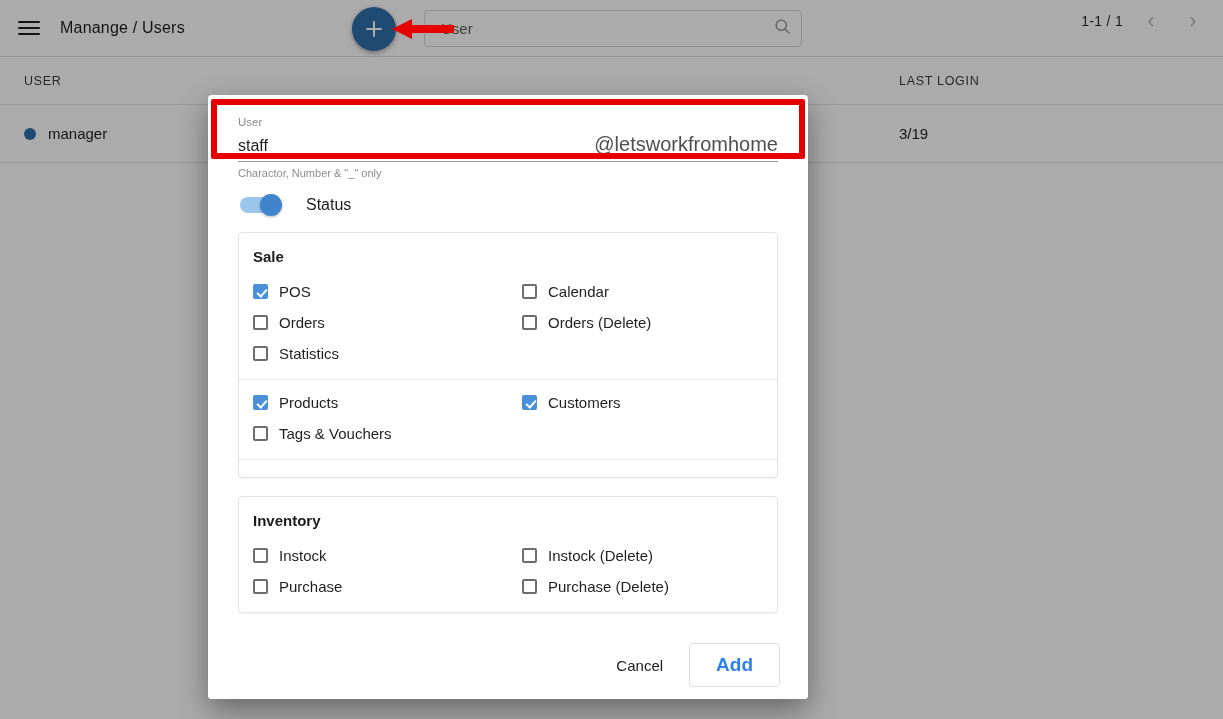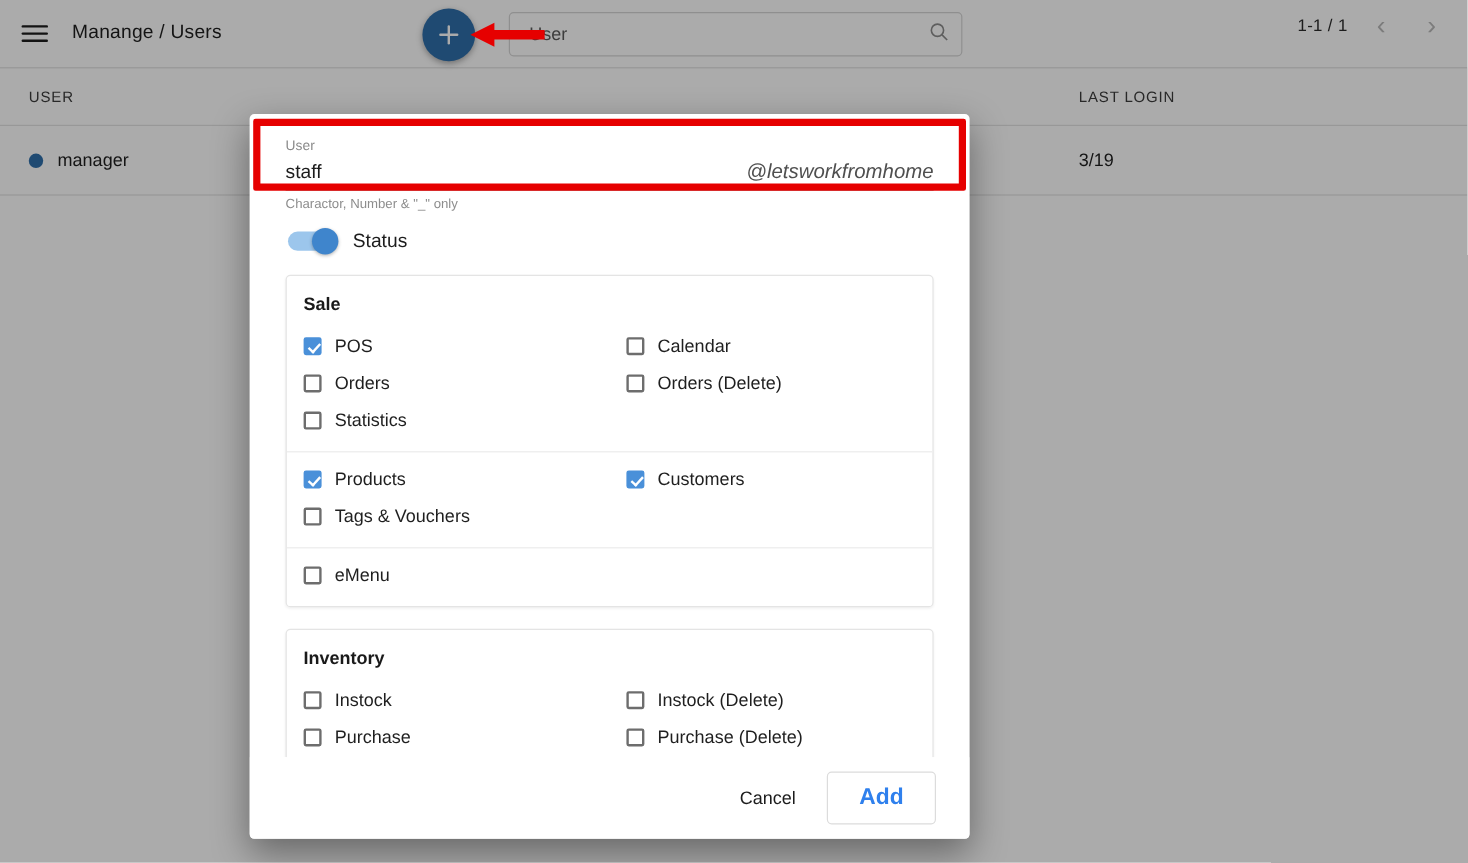--- a/index.html
+++ b/index.html
@@ -224,34 +224,34 @@
     font-size: 16px;
     color: #1c1c1c;
     flex: 1;
     border: none;
     outline: none;
     background: transparent;
     font-family: "Liberation Sans", sans-serif;
     padding: 0;
   }
   #user-field .field-suffix {
-    font-size: 17px;
+    font-size: 20px;
     color: #4f4f4f;
-    font-style: italic;
   }
   #user-hint {
     font-size: 11px;
     color: #8d8d8d;
     margin: 5px 0 0 14px;
   }
 
   
   #status-row {
     display: flex;
-    gap: 14px;
+    align-items: center;
+    gap: 26px;
     margin: 17px 0 14px 16px;
   }
   .toggle {
     width: 40px;
     height: 16px;
     border-radius: 8px;
     background: #9cc6ec;
     position: relative;
     cursor: pointer;
   }
@@ -502,24 +502,20 @@
                 <span class="txt">Customers</span>
               </label>
               <label class="perm-item">
                 <span class="cb"></span>
                 <span class="txt">Tags &amp; Vouchers</span>
               </label>
             </div>
           </div>
           <div class="perm-group">
             <div class="perm-grid">
-              <label class="perm-item">
-                <span class="cb"></span>
-                <span class="txt">eMenu</span>
-              </label>
             </div>
           </div>
         </div>
         <div class="perm-card">
           <div class="card-title">Inventory</div>
           <div class="perm-group">
             <div class="perm-grid">
               <label class="perm-item">
                 <span class="cb"></span>
                 <span class="txt">Instock</span>

